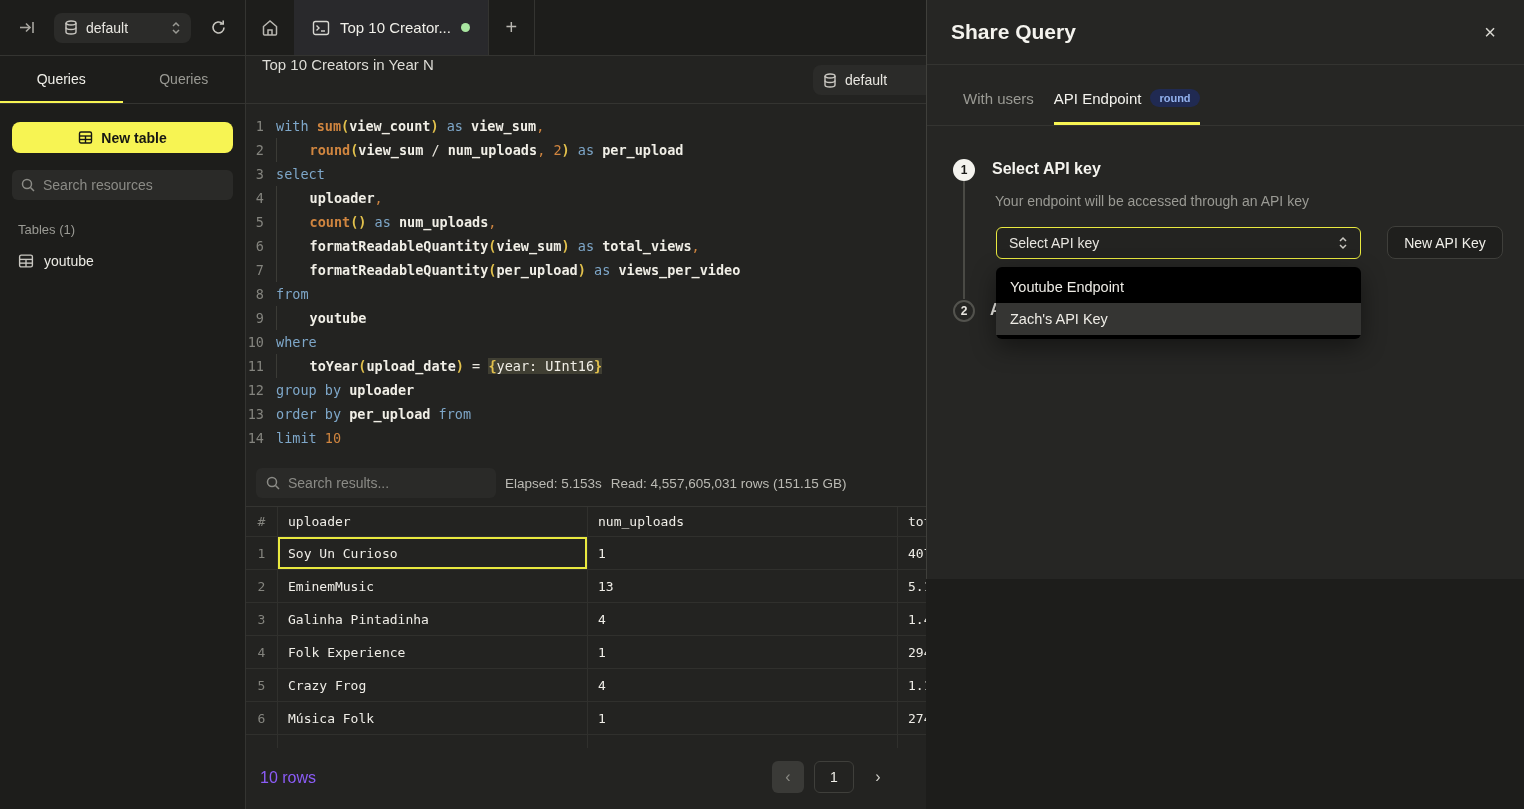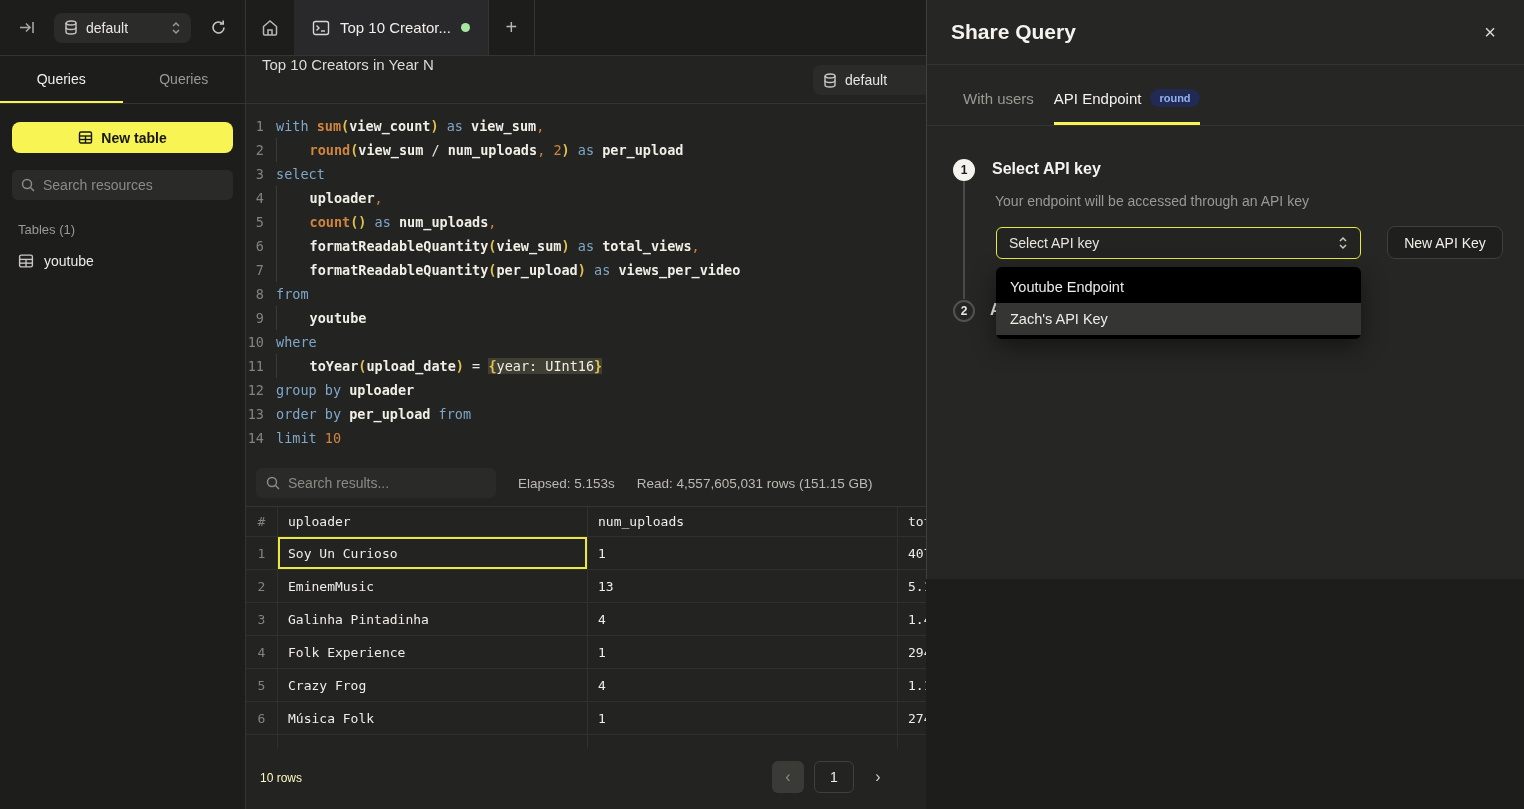--- a/index.html
+++ b/index.html
@@ -49,35 +49,35 @@
 
   .editor{padding:10px 0 8px;height:356px}
   .code-line{display:flex;line-height:24px;font-size:13.5px}
   .code-line .ln{width:30px;text-align:right;color:#84847e;flex:none;padding-right:12px}
   .tk-kw{color:var(--kw)} .tk-fn{color:var(--fn);font-weight:700} .tk-pa{color:var(--pa);font-weight:700}
   .tk-or{color:var(--fn)} .tk-nu{color:var(--fn)} .tk-id{color:var(--id);font-weight:700}
   .tk-op{color:#e8e6de} .tk-ind{display:inline-block;white-space:pre;border-left:1px solid #3b3b36}
   .tk-pahl{color:var(--pa);font-weight:700;background:#403f33} .tk-txhl{color:var(--id);font-weight:400;background:#403f33}
   .code-text{white-space:pre}
 
-  .results-toolbar{display:flex;align-items:center;height:46px;padding:0 10px;gap:22px}
+  .results-toolbar{display:flex;align-items:center;height:46px;padding:0 10px;gap:9px}
   .results-search{display:flex;align-items:center;gap:8px;background:#2a2a28;border-radius:6px;height:30px;padding:0 10px;width:240px}
   .results-search input{background:transparent;border:none;outline:none;color:var(--text);font-size:14px;width:100%}
   .results-search input::placeholder{color:#8b8b86}
   .stat{font-size:13.5px;color:#bbbab4;white-space:nowrap}
 
   .grid-wrap{height:242px;overflow:hidden;border-top:1px solid var(--border)}
   .trow{display:grid;grid-template-columns:32px 310px 310px 300px;border-bottom:1px solid #30302d;height:33px}
   .trow.thead{height:30px;color:#d8d8d2}
   .tcell{display:flex;align-items:center;padding:0 10px;font-size:13px;border-right:1px solid #30302d;overflow:hidden;white-space:nowrap;color:#efede7}
   .tcell.rownum{justify-content:center;color:#84847e;padding:0}
   .tcell.sel{box-shadow:inset 0 0 0 2px var(--yellow2)}
 
   .main-footer{position:relative;height:59px;display:flex;align-items:center;padding:0 14px}
-  .rows-count{font-size:12px;color:#fef9c3}
+  .rows-count{font-size:16px;color:#8b5cf6}
   .pagination{position:absolute;left:526px;top:13px;display:flex;align-items:center;gap:10px}
   .pg-prev{width:32px;height:32px;border-radius:6px;background:#3a3a37;color:#8a8a84;border:none;font-size:16px;cursor:default}
   .pg-page{width:40px;height:32px;border-radius:6px;background:var(--bg2);border:1px solid var(--border2);color:#f0efe9;font-size:14px;cursor:pointer}
   .pg-next{width:28px;height:32px;background:transparent;border:none;color:#cfcec8;font-size:16px;cursor:pointer}
 
   
   .share-panel{position:absolute;left:926px;top:0;width:598px;height:579px;background:var(--panel);border-left:1px solid var(--border2)}
   .sp-header{display:flex;align-items:center;justify-content:space-between;padding:20px 28px 20px 24px;border-bottom:1px solid var(--border)}
   .sp-title{font-size:21px;font-weight:700;color:#f4f3ee}
   .sp-close{background:transparent;border:none;color:#d8d7d1;font-size:20px;cursor:pointer;line-height:1}

